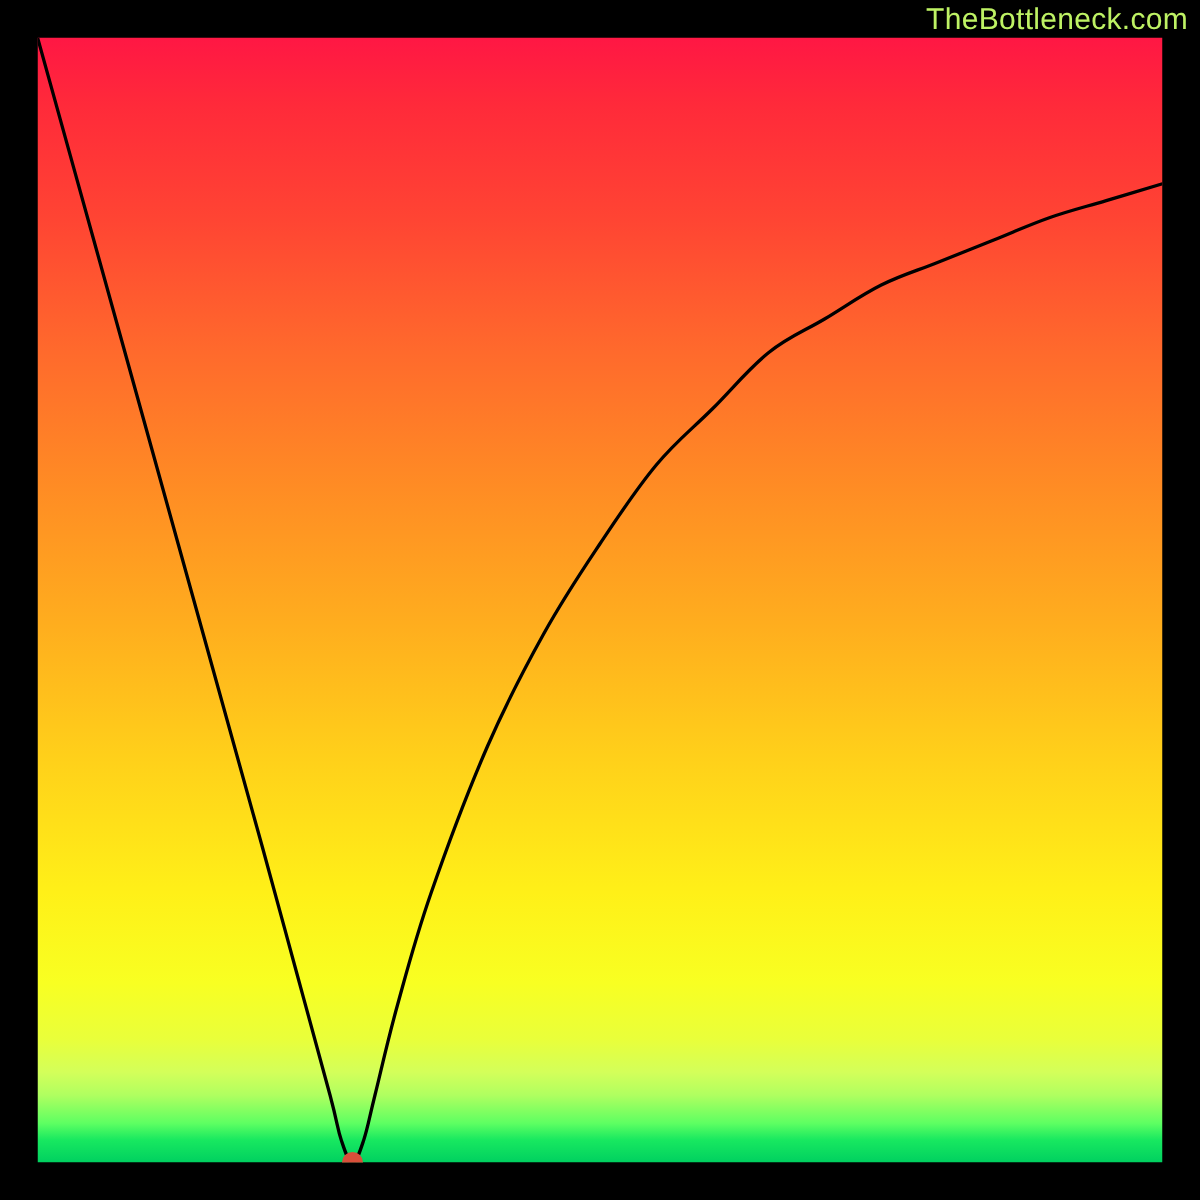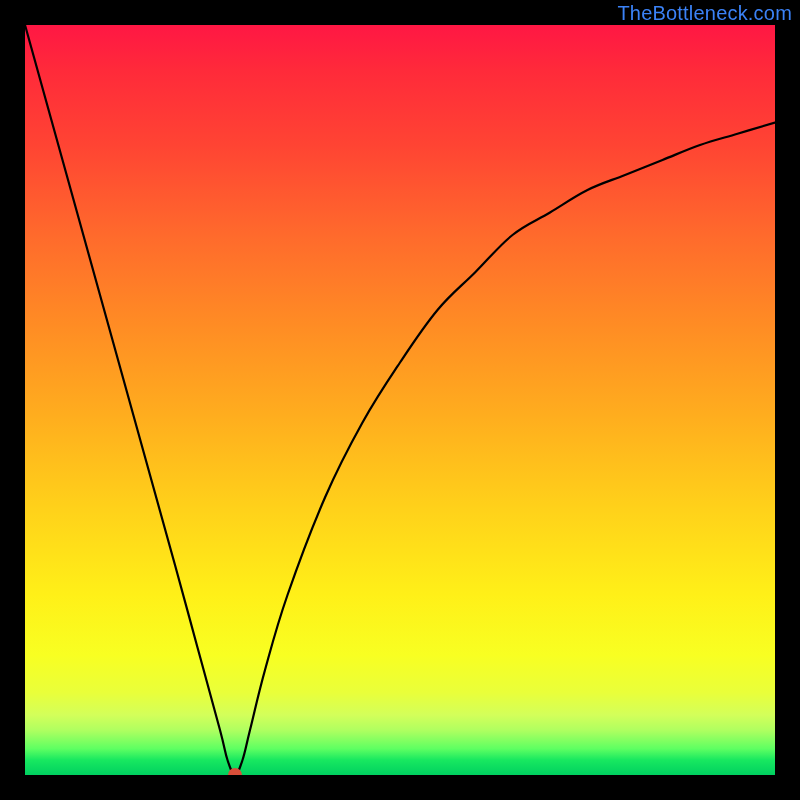--- a/index.html
+++ b/index.html
@@ -58,21 +58,21 @@
     width: 14px;
     height: 14px;
     border-radius: 50%;
     background: #d94f3a;
     transform: translate(-50%, -50%);
   }
   .watermark {
     position: absolute;
     top: 2px;
     right: 8px;
-    color: #3b82f6;
+    color: #bef264;
     font-size: 20px;
     font-weight: 500;
     letter-spacing: 0.2px;
   }
 </style>
 </head>
 <body>
 
 <div class="outer">
   <div class="watermark">TheBottleneck.com</div>

